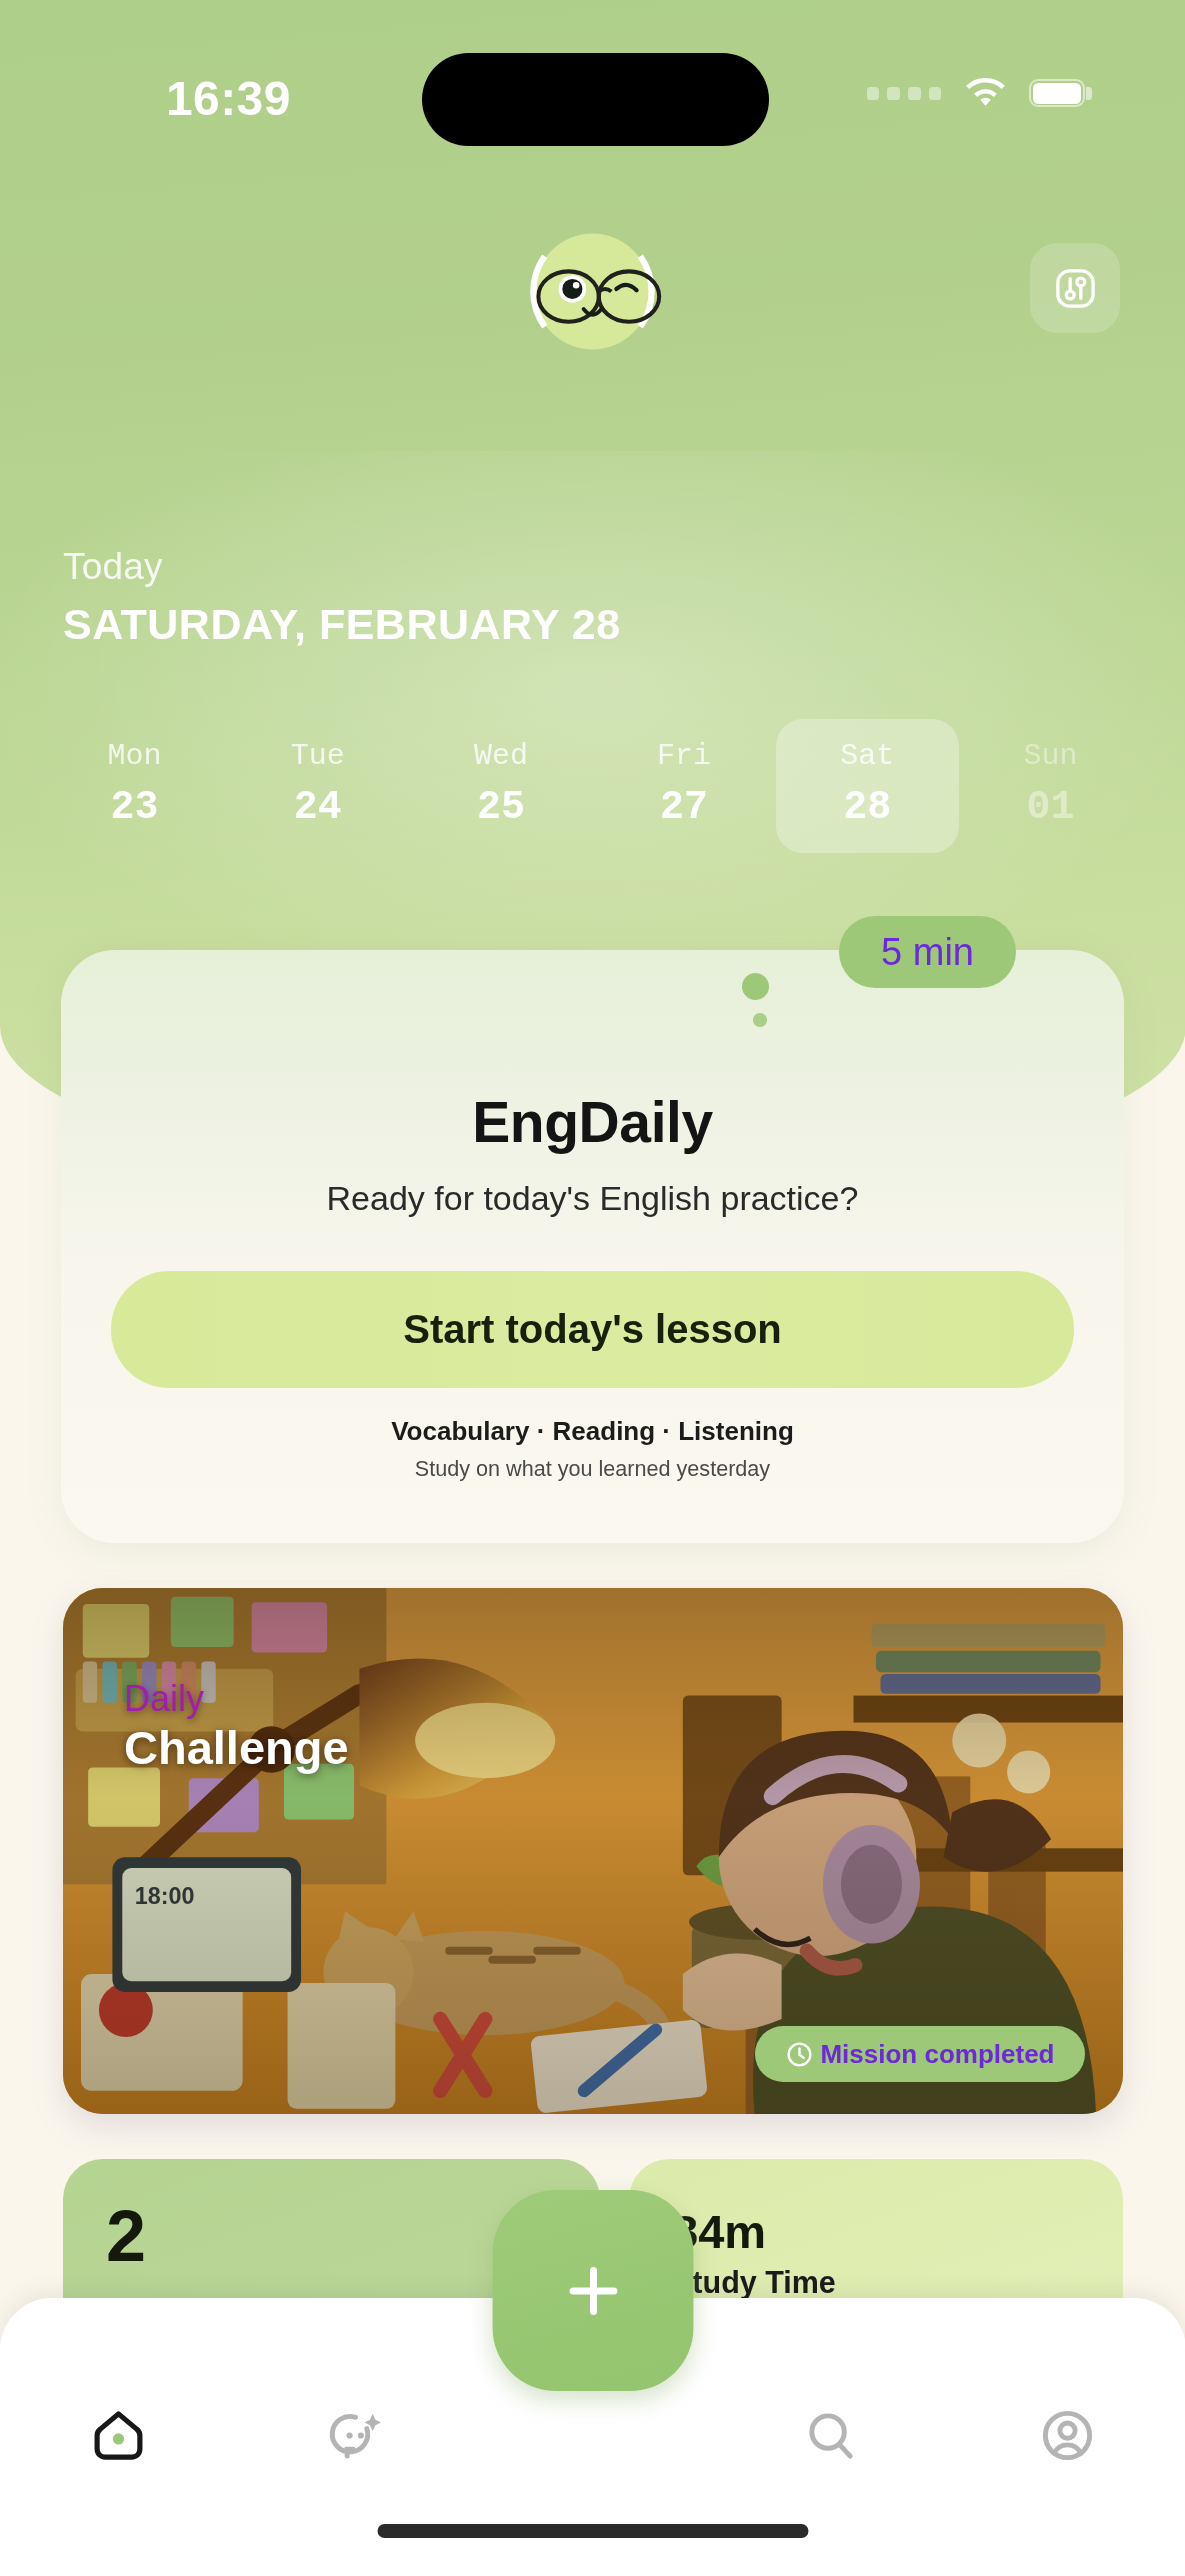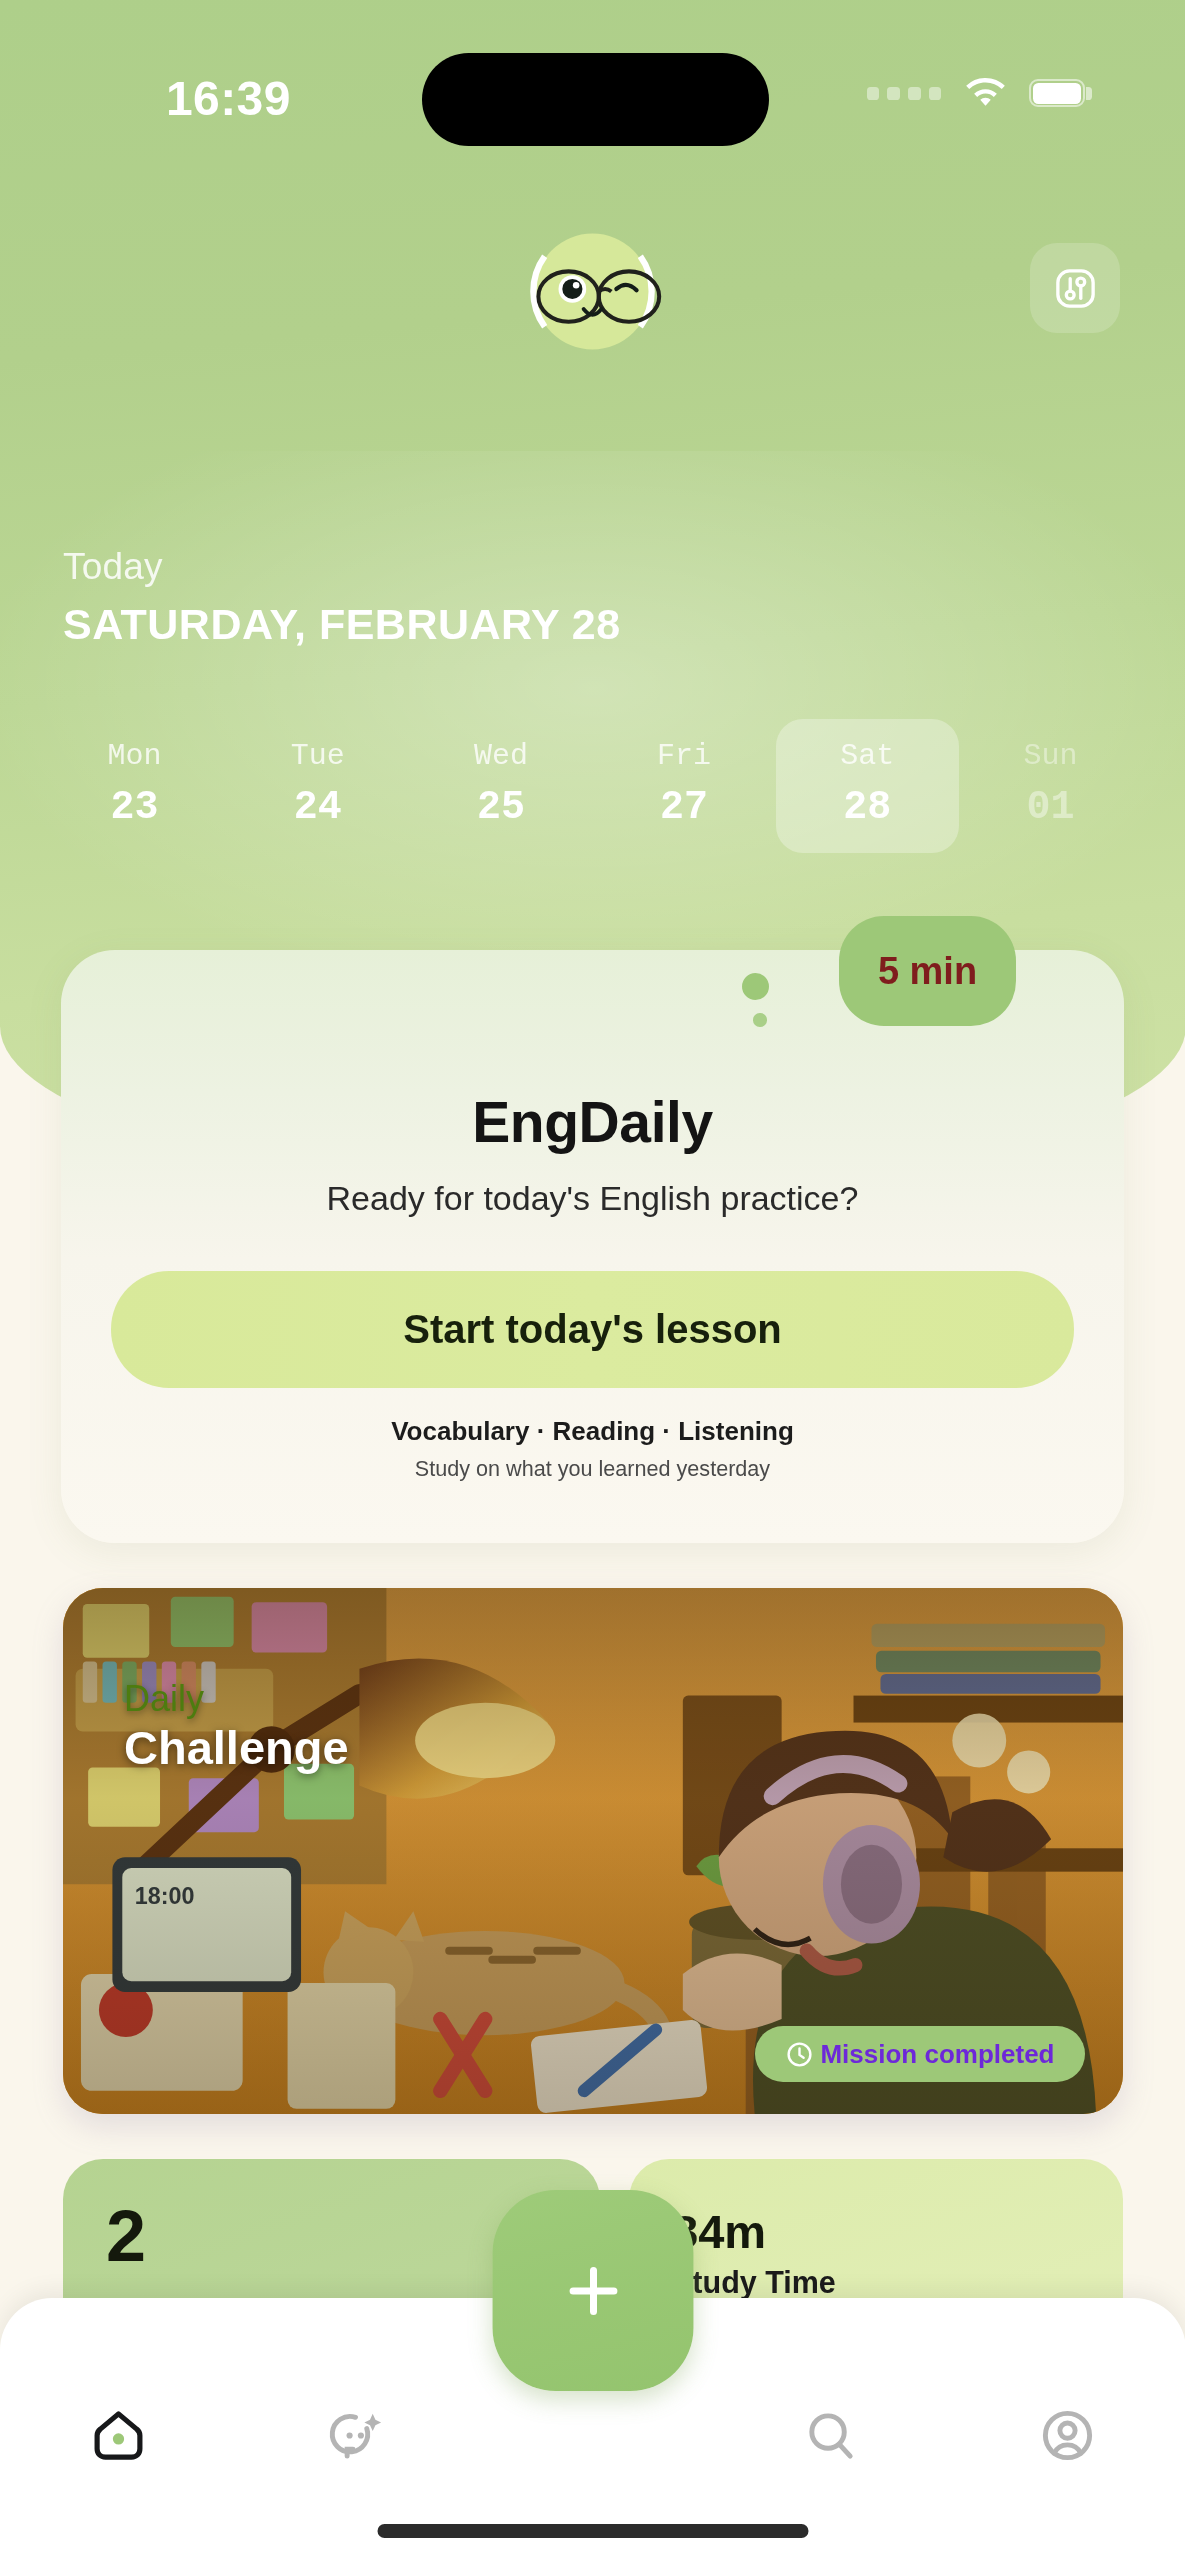--- a/index.html
+++ b/index.html
@@ -74,24 +74,24 @@
 
   
   .lesson-card{
     position:absolute; left:61px; top:950px; width:1063px; height:593px; z-index:25;
     border-radius:54px;
     background:linear-gradient(180deg,#e6f0d8 0%,#edf2e2 24%,#f7f5ec 52%,#fbf8f0 100%);
     box-shadow:0 9px 36px rgba(120,140,90,.10);
     overflow:visible;
   }
   .bubble-badge{
-    position:absolute; right:108px; top:-34px; width:177px; height:110px;
+    position:absolute; right:108px; top:-34px; width:177px; height:72px;
     background:#9dc878; border-radius:45px; z-index:28;
     display:flex; align-items:center; justify-content:center;
-    color:#7f1d1d; font-size:38px; font-weight:700;
+    color:#6d28d9; font-size:38px; font-weight:400;
   }
   .bub-dot1{ position:absolute; left:742px; top:973px; width:27px;height:27px;border-radius:50%;background:#9dc878;z-index:28;}
   .bub-dot2{ position:absolute; left:753px; top:1013px; width:13.5px;height:13.5px;border-radius:50%;background:#a9cf88;z-index:28;}
 
   .lc-title{ position:absolute; left:0; right:0; top:139px; text-align:center; font-size:57px; font-weight:800; color:#141414; letter-spacing:-0.4px;}
   .lc-sub{ position:absolute; left:0; right:0; top:229px; text-align:center; font-size:34px; color:#2a2a2a; font-weight:400;}
   .lc-btn{
     position:absolute; left:50px; right:50px; top:321px; height:117px;
     background:linear-gradient(90deg,#d8e99a 0%,#dbeb9f 50%,#d9e99c 100%);
     border-radius:58px; border:none; cursor:pointer;
@@ -102,21 +102,21 @@
   .lc-note{ position:absolute; left:0; right:0; top:506px; text-align:center; font-size:21.6px; color:#4a4a4a; font-weight:400;}
 
   
   .challenge{
     position:absolute; left:63px; top:1588px; width:1060px; height:526px; z-index:20;
     border-radius:40px; overflow:hidden;
     box-shadow:0 12.6px 30.5px rgba(150,130,170,.22);
   }
   .ch-art{ position:absolute; inset:0; background:#b9801f; }
   .ch-shade{ position:absolute; inset:0; background:linear-gradient(180deg,rgba(60,35,5,.42) 0%,rgba(60,35,5,.12) 40%,rgba(40,25,5,.30) 100%); }
-  .ch-daily{ position:absolute; left:61px; top:90px; font-size:36px; color:#4d7c0f; font-weight:400; text-shadow:0 1.8px 7.2px rgba(0,0,0,.45);}
+  .ch-daily{ position:absolute; left:61px; top:90px; font-size:36px; color:#a21caf; font-weight:400; text-shadow:0 1.8px 7.2px rgba(0,0,0,.45);}
   .ch-title{ position:absolute; left:61px; top:132px; font-size:47px; color:#fff; font-weight:800; text-shadow:0 1.8px 9px rgba(0,0,0,.5);}
   .ch-pill{
     position:absolute; right:38px; bottom:32px; height:56px; padding:0 30.5px;
     background:#9dc878; border-radius:30.5px; display:flex; align-items:center; gap:6px;
     color:#6d28d9; font-size:26px; font-weight:700;
   }
   .ch-pill svg{ width:29px;height:29px; display:block; }
 
   
   .stat{ position:absolute; top:2159px; height:207px; border-radius:40px; z-index:18; overflow:hidden;}

